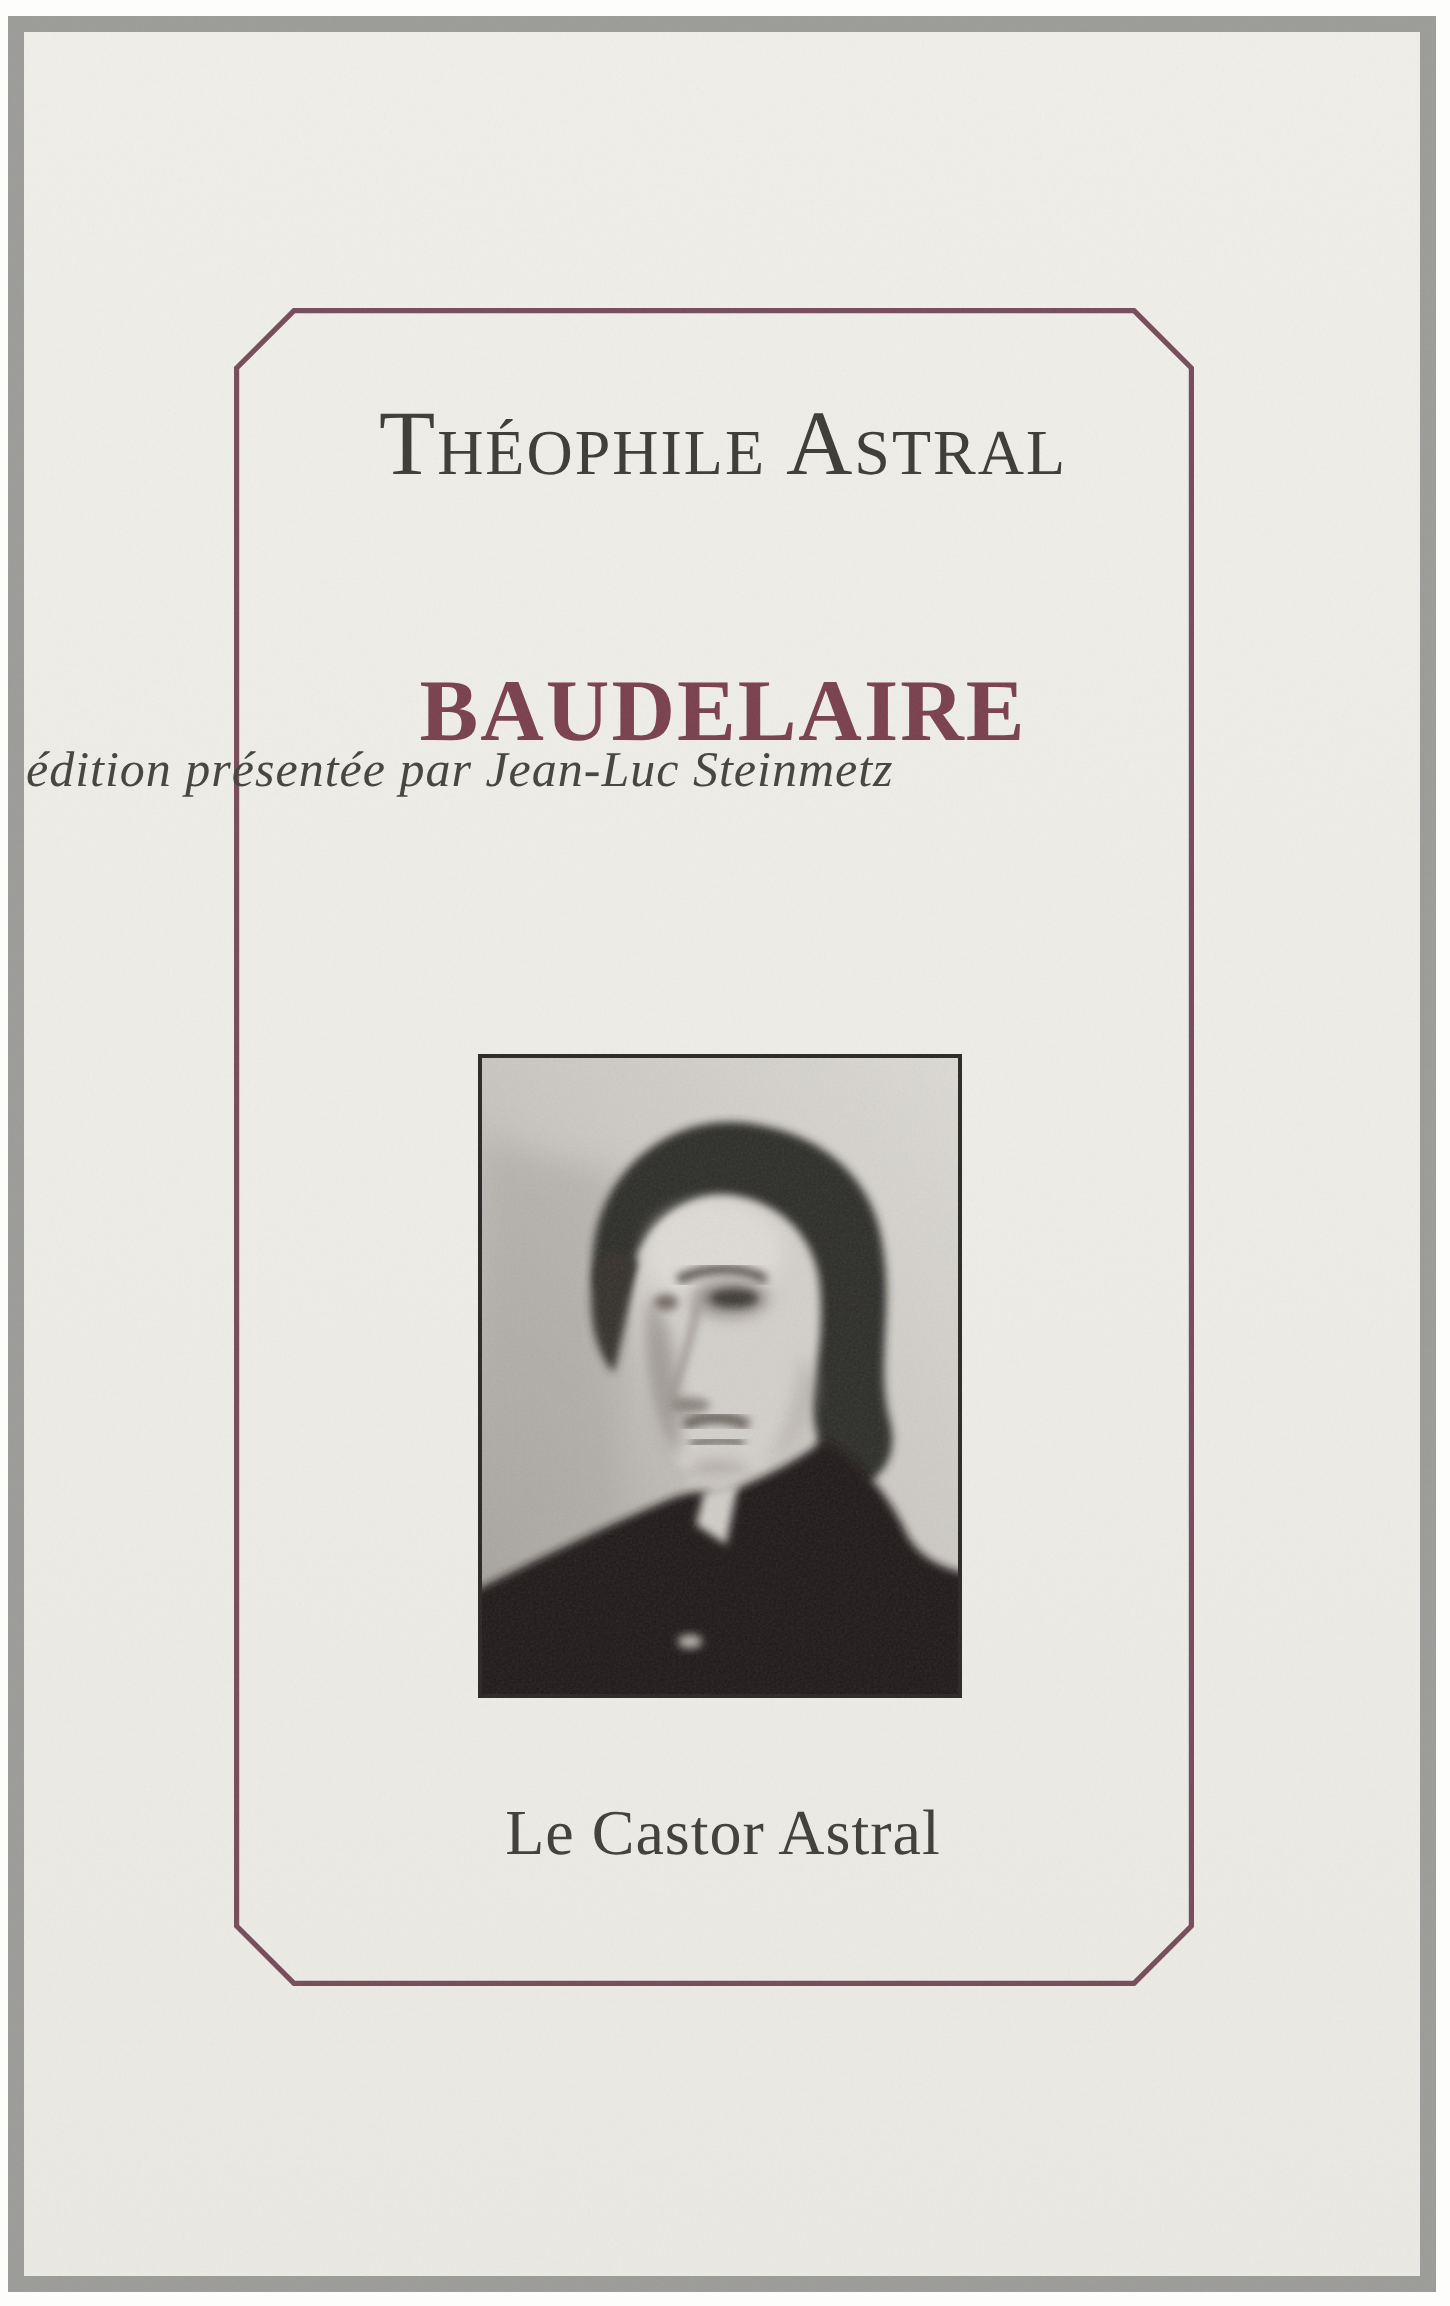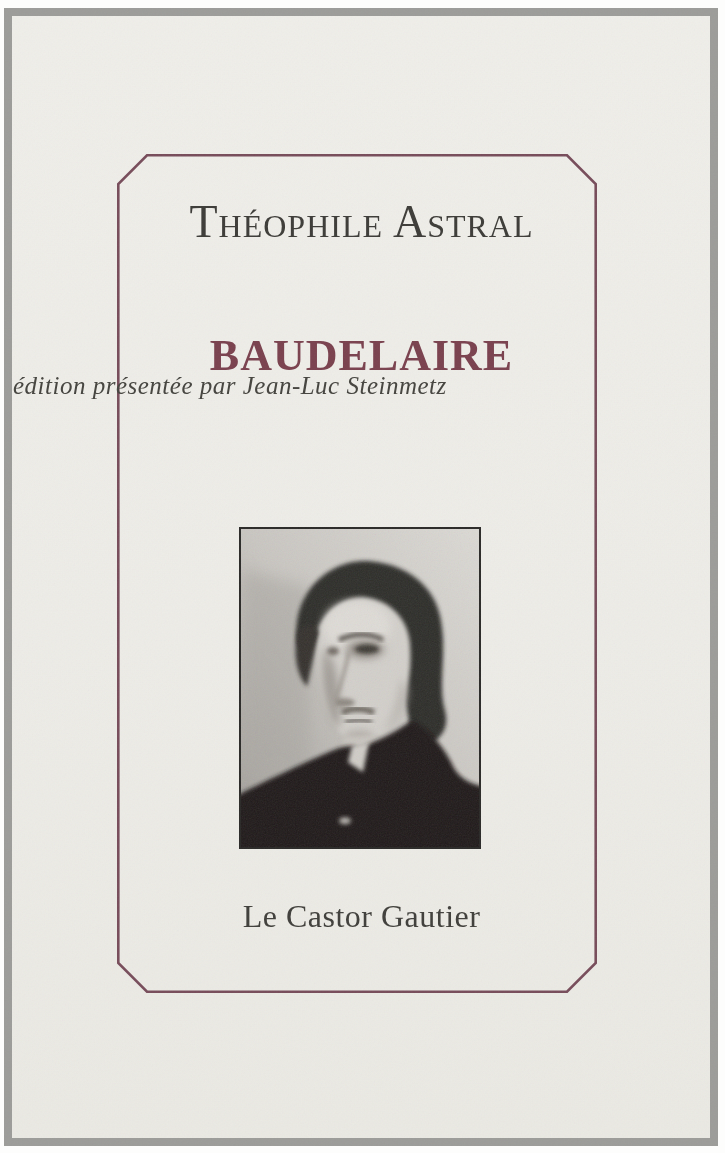--- a/index.html
+++ b/index.html
@@ -115,21 +115,21 @@
              C139 209 159 199 171 189 C189 199 204 217 213 237
              C220 248 230 253 246 256 L246 320 Z" fill="#1b1917" filter="url(#b2)"></path>
 
     <path d="M111 215 L128 211 L122 241 L107 231 Z" fill="#d0cdc7" filter="url(#b2)"></path>
     <ellipse cx="104" cy="289" rx="6" ry="3.5" fill="#b5b1ab" filter="url(#b2)"></ellipse>
 
     <rect width="238" height="315" filter="url(#pnoise)" opacity="0.10"></rect>
   </svg>
 </div>
 
-<div class="publisher">Le Castor Gautier</div>
+<div class="publisher">Le Castor Astral</div>
 
 <svg class="cover-grain" viewBox="0 0 714 1138" preserveAspectRatio="none">
   <defs>
     <filter id="cnoise">
         <feTurbulence type="fractalNoise" baseFrequency="0.7" numOctaves="2" stitchTiles="stitch"></feTurbulence>
       </filter>
   </defs>
   <rect width="714" height="1138" filter="url(#cnoise)"></rect>
 </svg>
 

